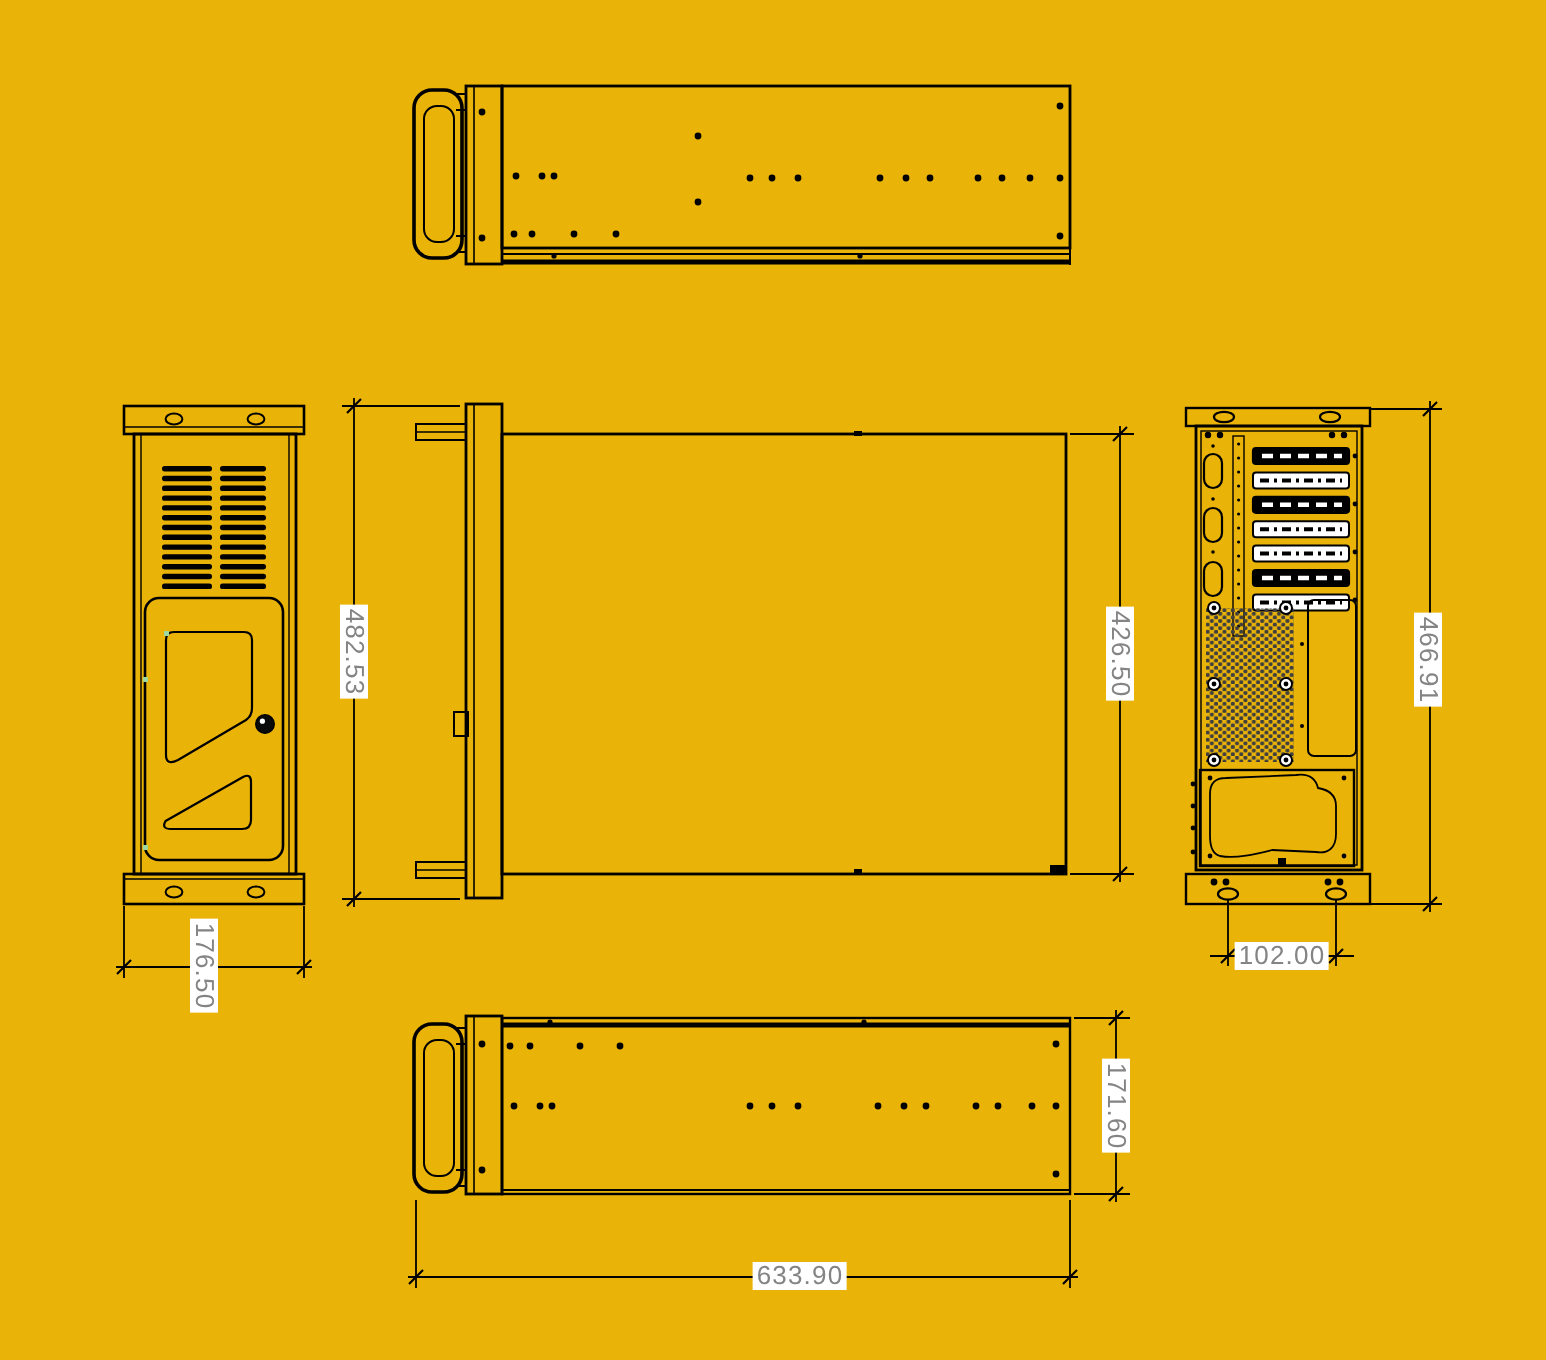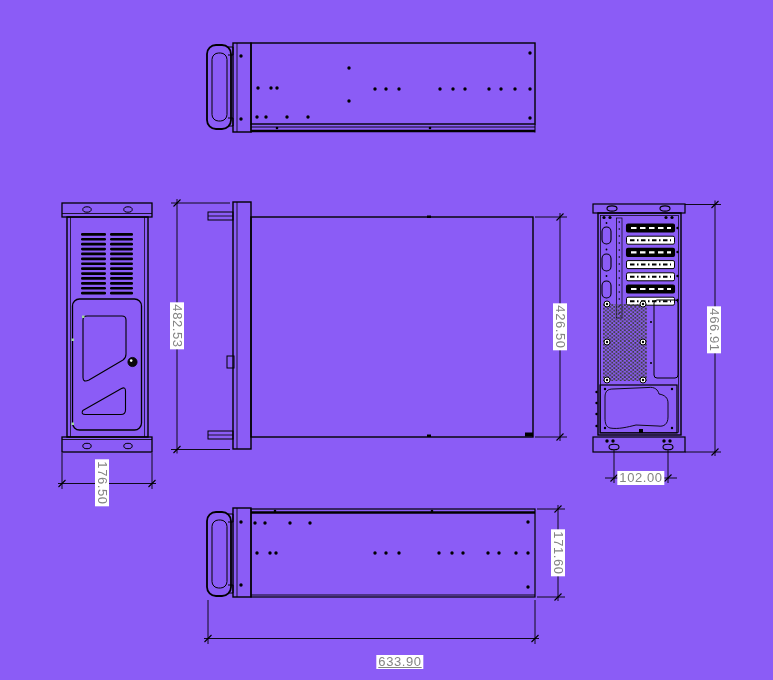--- a/index.html
+++ b/index.html
@@ -1,16 +1,16 @@
 <!DOCTYPE html>
 <html><head>
 <meta charset="utf-8">
 <style>
   html,body{margin:0;padding:0;background:#fff;}
-  .canvas{position:relative;width:773px;height:680px;background:#8b5cf6;overflow:hidden;
+  .canvas{position:relative;width:773px;height:680px;background:#eab308;overflow:hidden;
           font-family:"Liberation Sans",sans-serif;}
   svg{position:absolute;left:0;top:0;}
   .dim{position:absolute;font-size:13px;color:#848484;background:#ffffff;
        letter-spacing:0.6px;padding:0 2px;white-space:nowrap;
        transform:translate(-50%,-50%);z-index:3;line-height:14px;}
   .dim.rot{transform:translate(-50%,-50%) rotate(90deg);}
 </style>
 </head>
 <body>
 
@@ -321,15 +321,15 @@
   <path d="M 204.5 642 L 211.5 635 M 531.5 642 L 538.5 635" stroke-width="1.1"></path>
 </g>
 </svg>
 
 <div class="dim rot" style="left:177px;top:326px;">482.53</div>
 <div class="dim rot" style="left:560px;top:327px;">426.50</div>
 <div class="dim rot" style="left:102px;top:483px;">176.50</div>
 <div class="dim rot" style="left:714px;top:330px;">466.91</div>
 <div class="dim" style="left:641px;top:478px;">102.00</div>
 <div class="dim rot" style="left:558px;top:553px;">171.60</div>
-<div class="dim" style="left:400px;top:662px;text-decoration:underline;">633.90</div>
+<div class="dim" style="left:400px;top:638px;">633.90</div>
 
 </div>
 
 </body></html>

